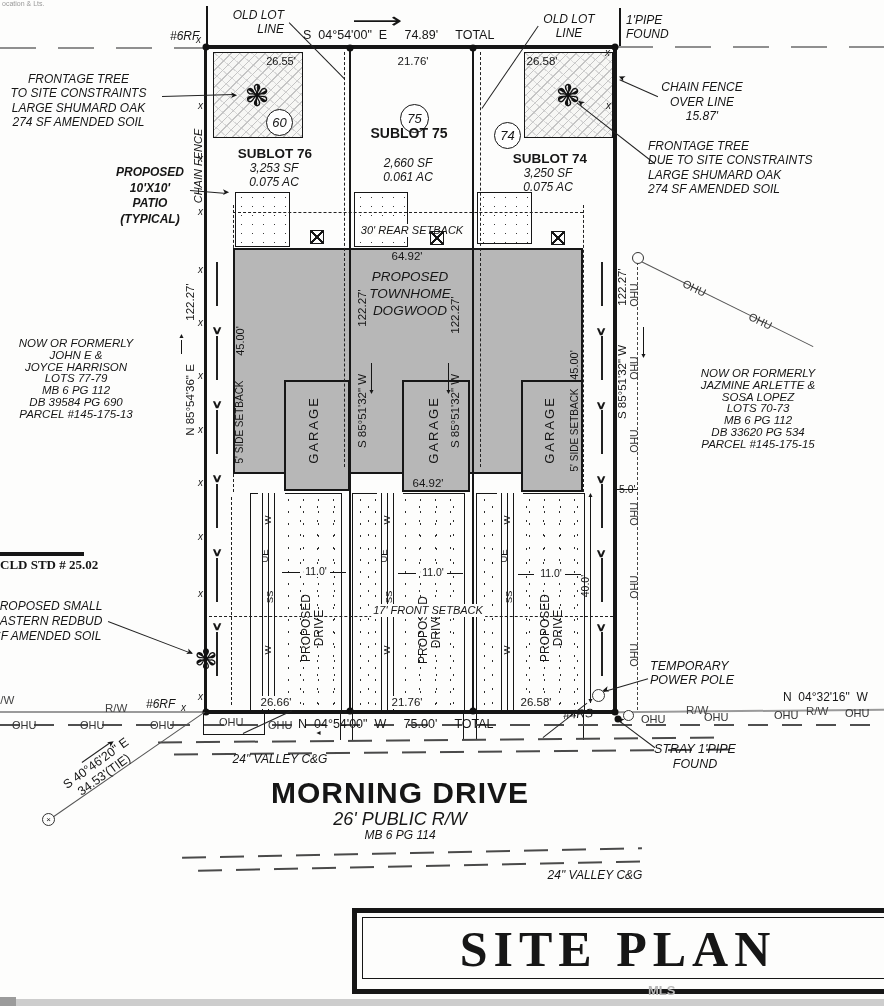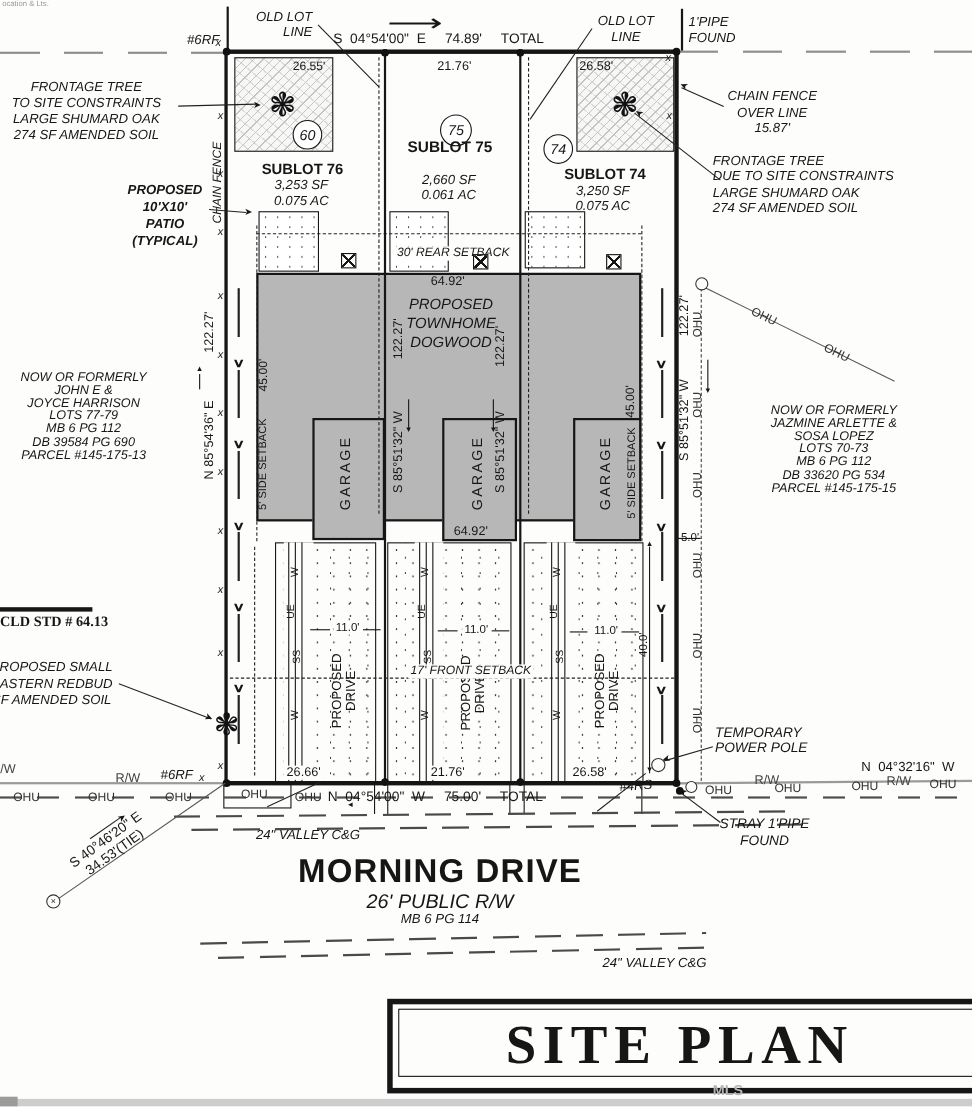--- a/index.html
+++ b/index.html
@@ -247,21 +247,21 @@
 <span class="chev" style="left:217px;top:478px">∨</span>
 <span class="chev" style="left:217px;top:552px">∨</span>
 <span class="chev" style="left:217px;top:626px">∨</span>
 <span class="chev" style="left:601px;top:331px">∨</span>
 <span class="chev" style="left:601px;top:405px">∨</span>
 <span class="chev" style="left:601px;top:479px">∨</span>
 <span class="chev" style="left:601px;top:553px">∨</span>
 <span class="chev" style="left:601px;top:627px">∨</span>
 
 <div class="ln" style="left:0;top:552px;width:84px;height:3.5px"></div>
-<div class="lbl serif" style="left:0;top:557px;font-size:13px;font-weight:bold">CLD STD # 64.13</div>
+<div class="lbl serif" style="left:0;top:557px;font-size:13px;font-weight:bold">CLD STD # 25.02</div>
 <div class="note" style="left:-14px;top:599px;width:122px;text-align:center;line-height:15px">PROPOSED SMALL<br>EASTERN REDBUD<br>SF AMENDED SOIL</div>
 <span class="tree" style="left:206px;top:659px;font-size:28px">❃</span>
 
 <div class="note r90" style="left:313px;top:628px;font-size:12px;line-height:13px;font-style:normal">PROPOSED<br>DRIVE</div>
 <div class="note r90" style="left:430px;top:630px;font-size:12px;line-height:13px;font-style:normal">PROPOSED<br>DRIVE</div>
 <div class="note r90" style="left:552px;top:628px;font-size:12px;line-height:13px;font-style:normal">PROPOSED<br>DRIVE</div>
 <div class="lbl wb c" style="left:316px;top:565px;font-size:10.5px">11.0'</div>
 <div class="lbl wb c" style="left:433px;top:566px;font-size:10.5px">11.0'</div>
 <div class="lbl wb c" style="left:551px;top:567px;font-size:10.5px">11.0'</div>
 <div class="ln" style="left:282px;top:572px;width:18px;height:1px"></div>

